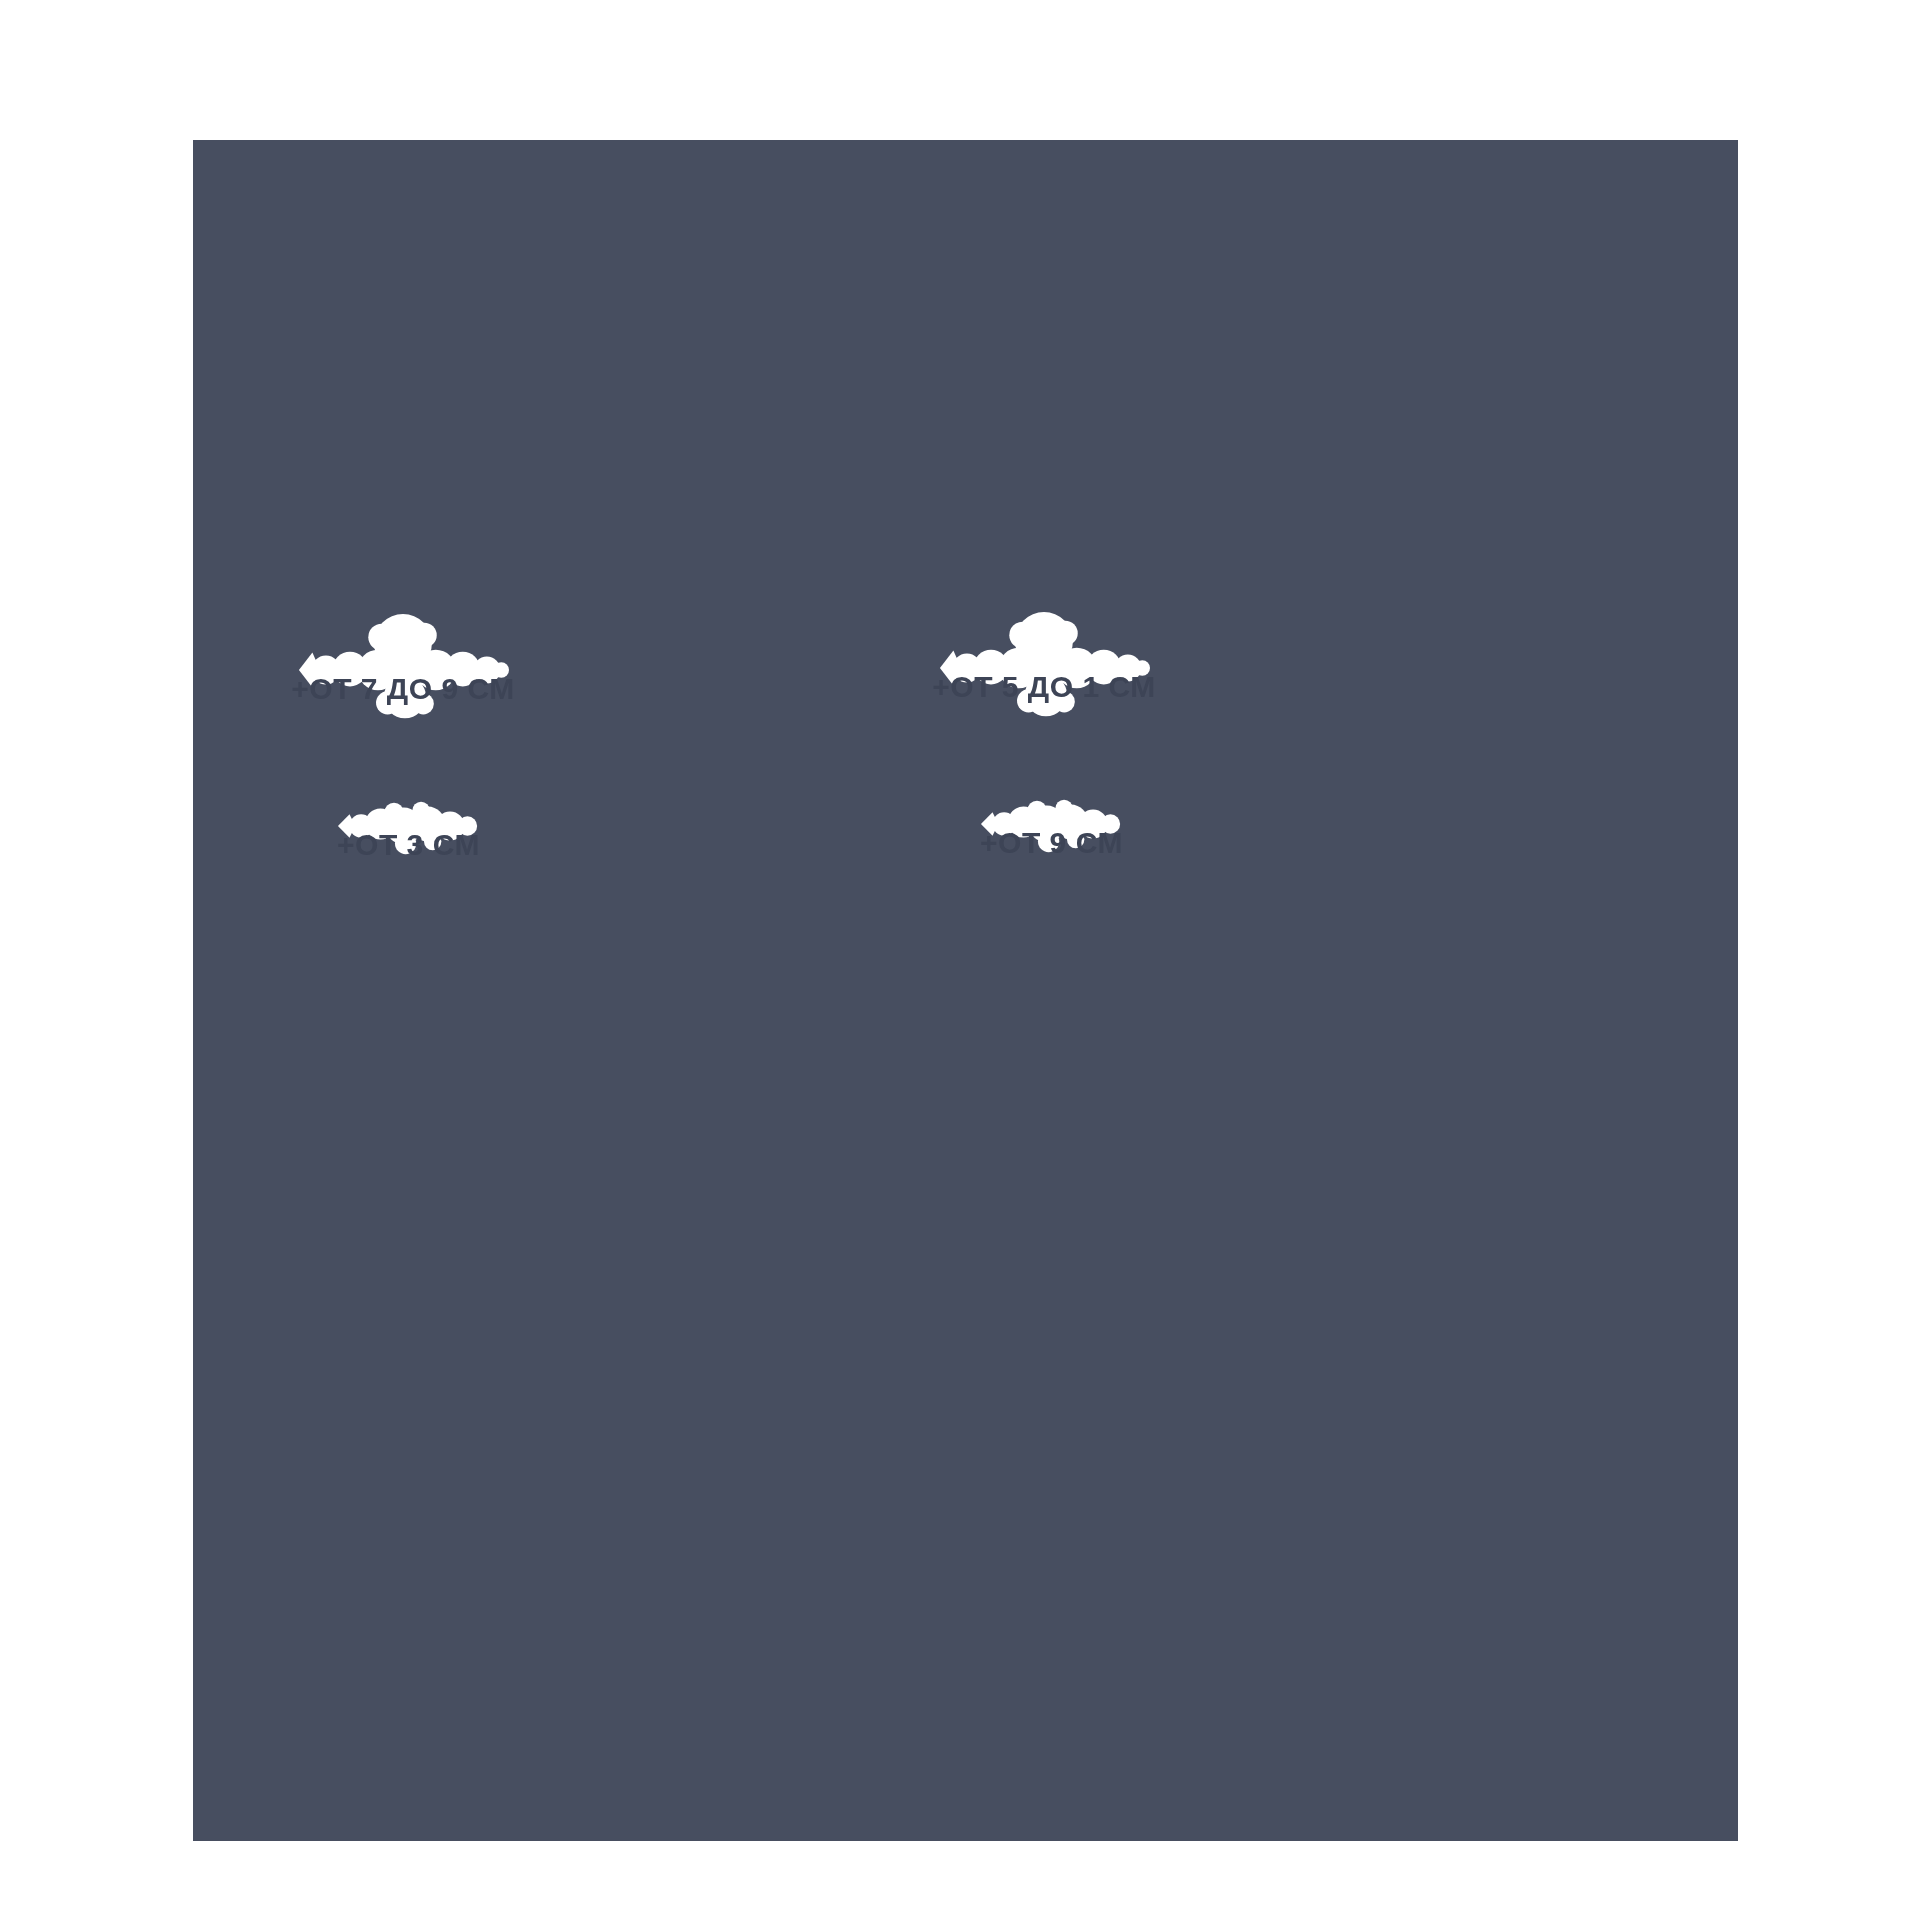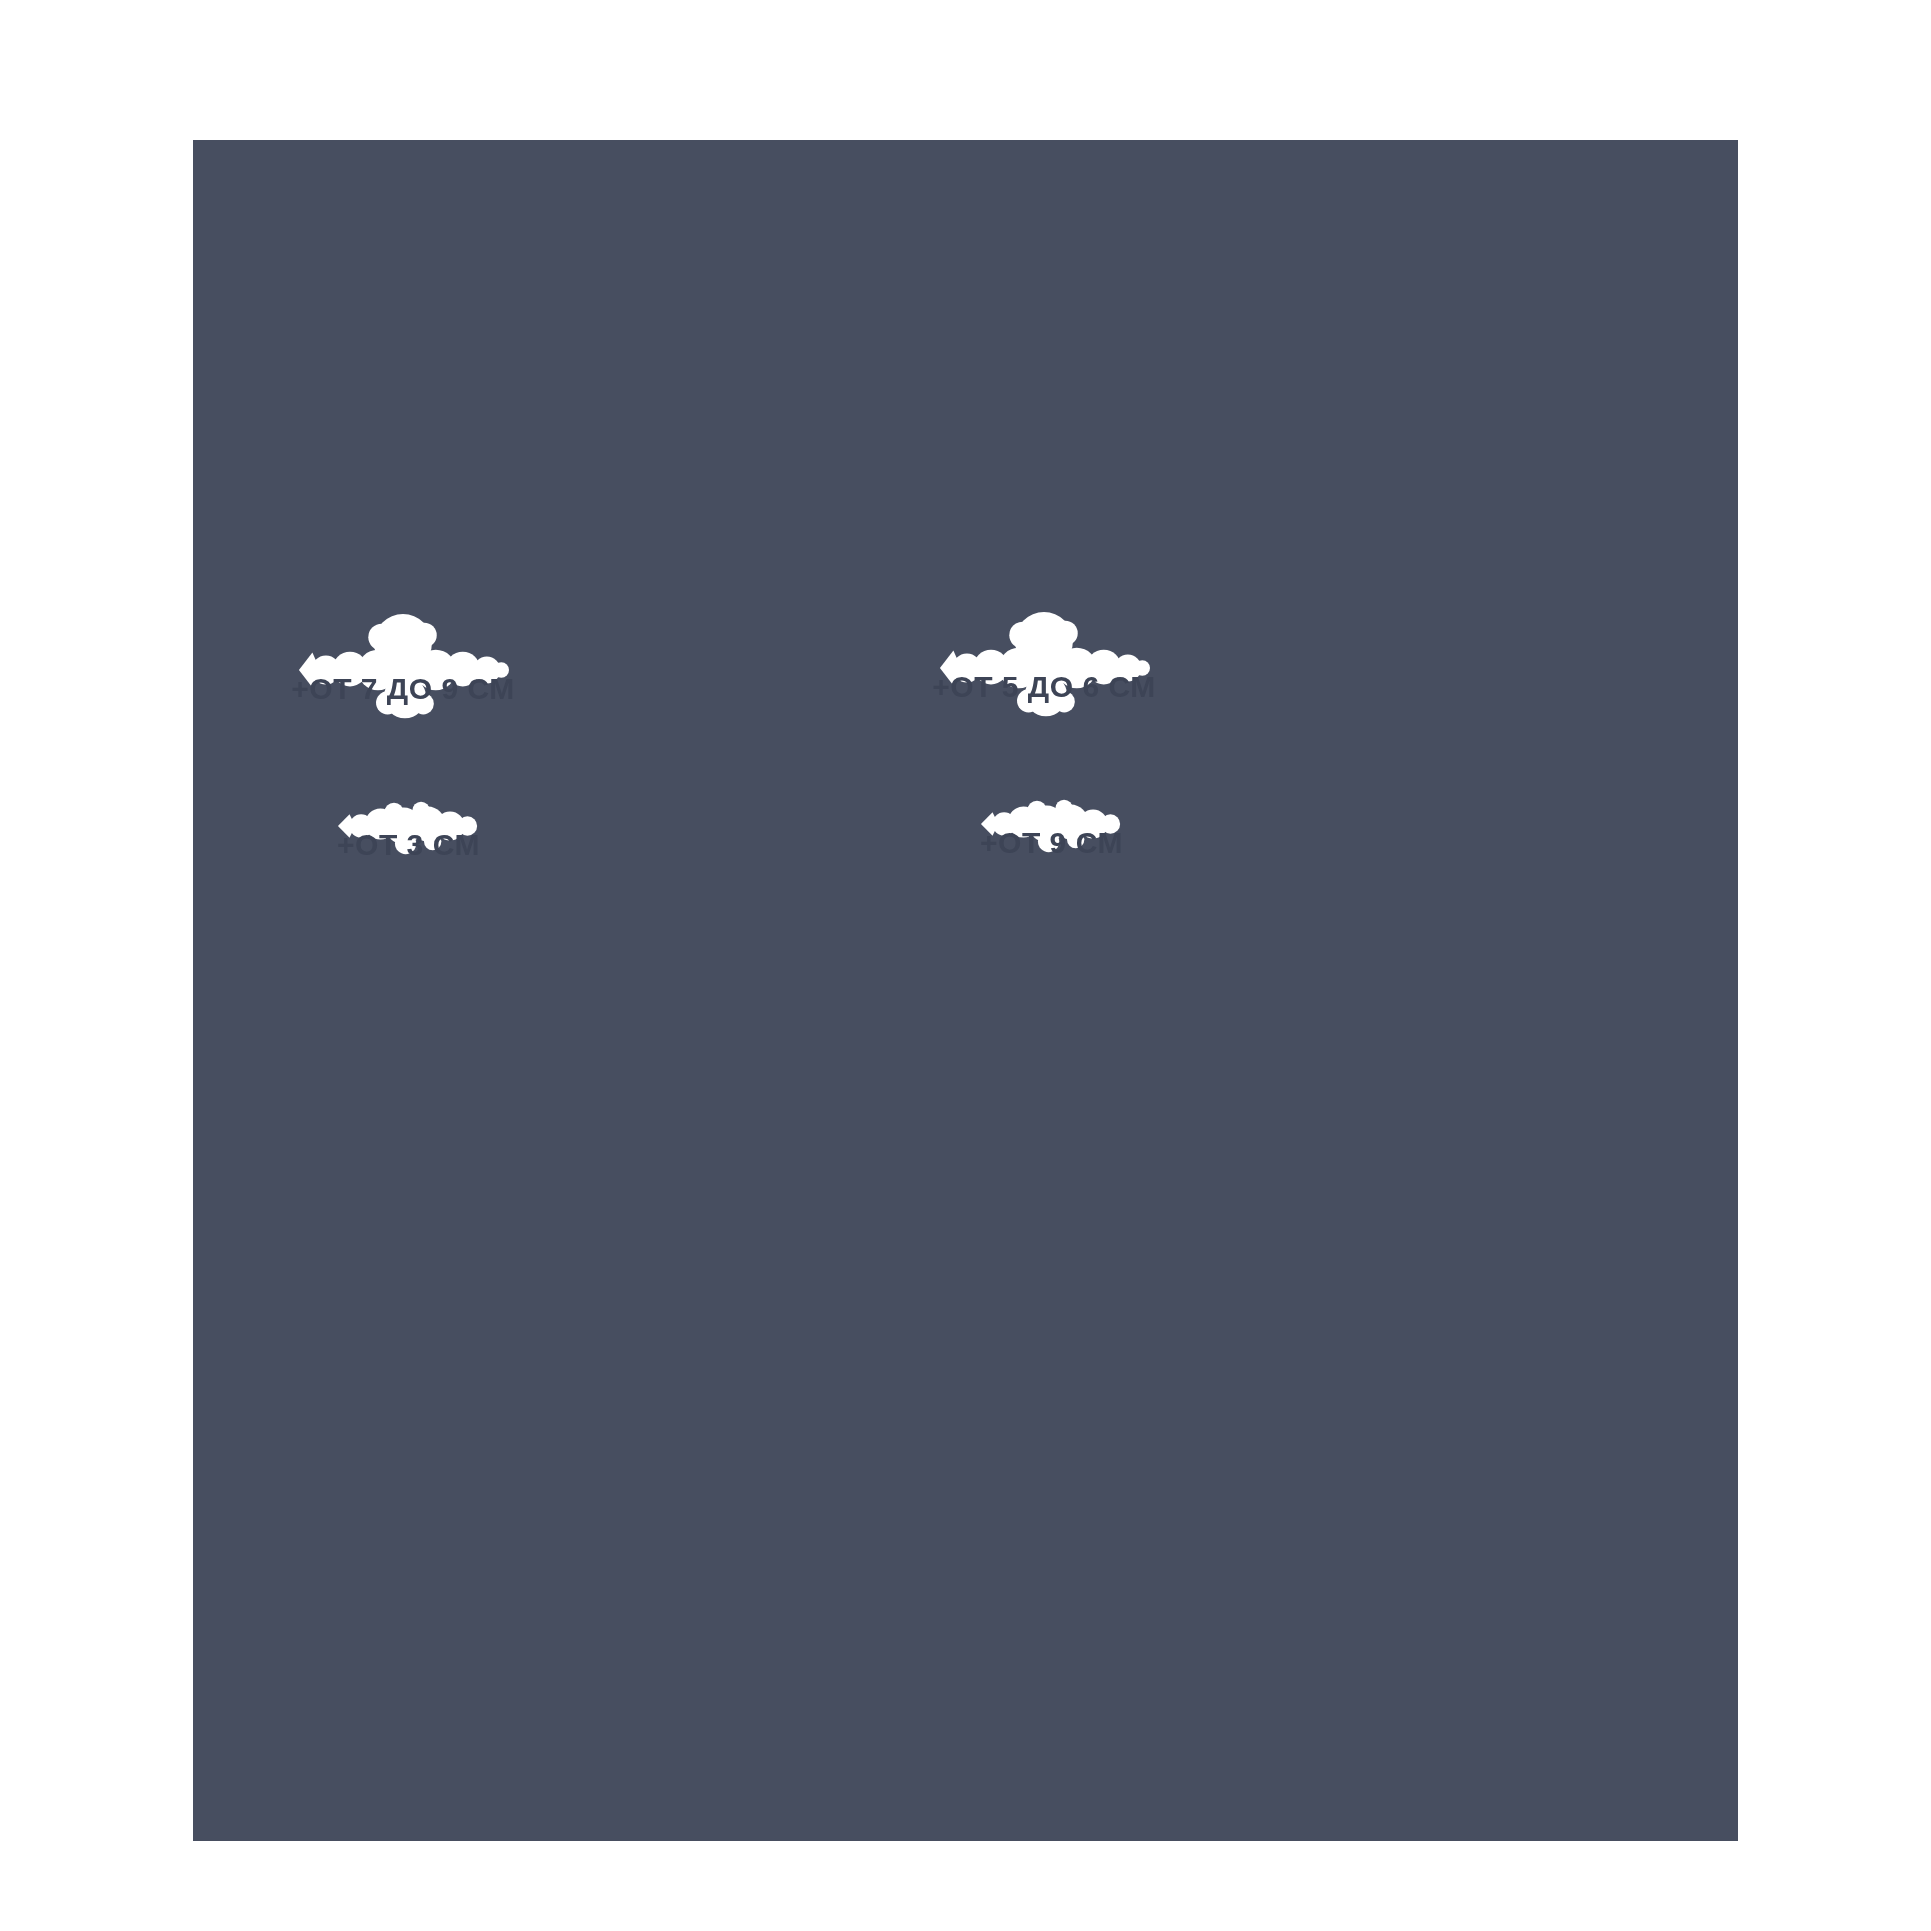--- a/index.html
+++ b/index.html
@@ -98,21 +98,21 @@
         <circle cx="197" cy="58" r="14"></circle>
         <circle cx="212" cy="58" r="8"></circle>
         <circle cx="110" cy="30" r="30"></circle>
         <circle cx="88" cy="24" r="14"></circle>
         <circle cx="132" cy="22" r="13"></circle>
         <circle cx="112" cy="86" r="22"></circle>
         <circle cx="94" cy="92" r="12"></circle>
         <circle cx="131" cy="93" r="11"></circle>
       </g>
     </svg>
-    <span class="label">+ОТ 5 ДО 6 СМ</span>
+    <span class="label">+ОТ 5 ДО 1 СМ</span>
   </div>
 
   <div class="callout size-small callout-bottom-left">
     <svg viewBox="0 0 150 72" preserveAspectRatio="none" aria-hidden="true">
       <g class="splat-fill">
         <path d="M2,36 L14,24 L20,36 L14,48 Z"></path>
         <circle cx="26" cy="36" r="12"></circle>
         <circle cx="46" cy="34" r="16"></circle>
         <circle cx="70" cy="36" r="19"></circle>
         <circle cx="95" cy="34" r="18"></circle>

